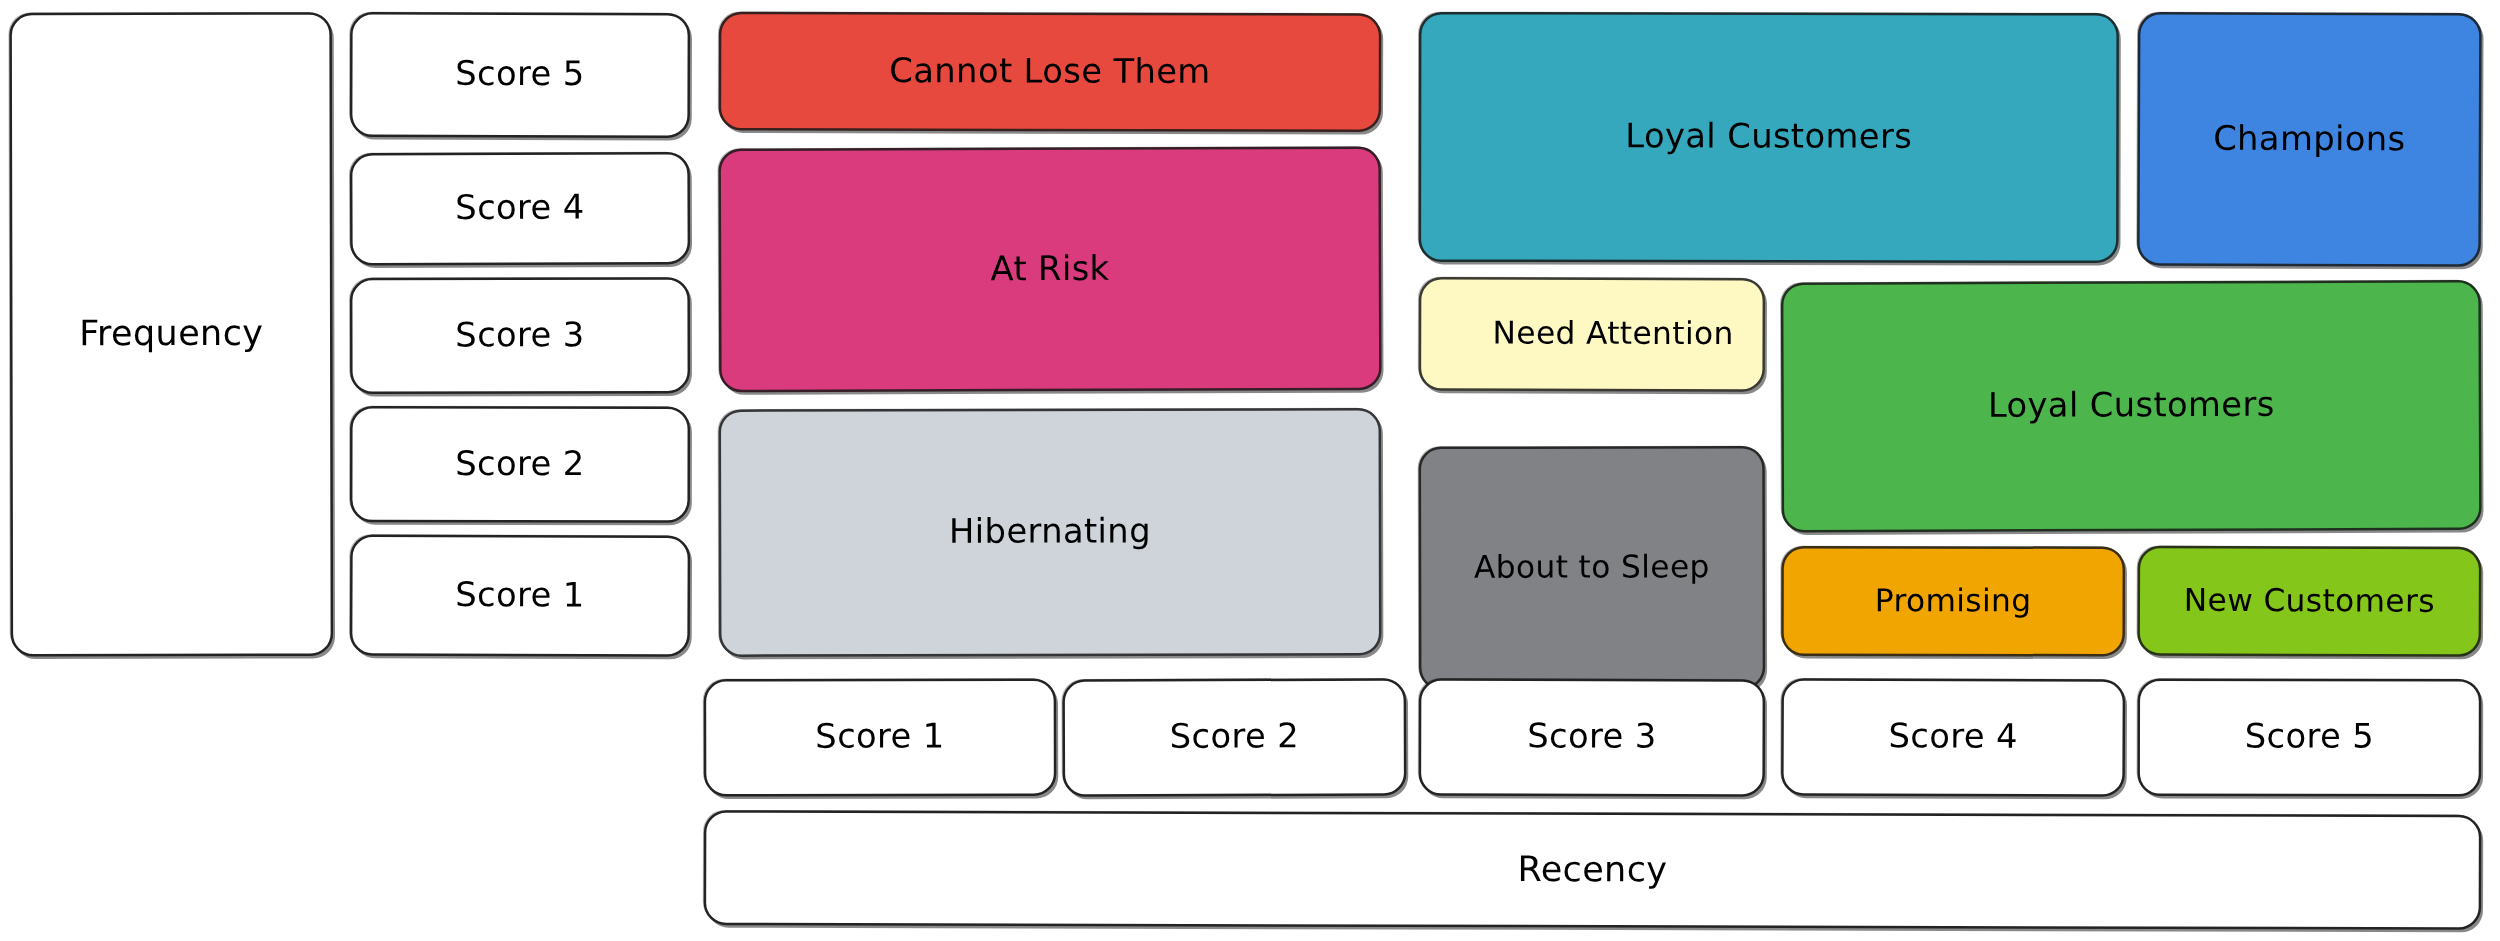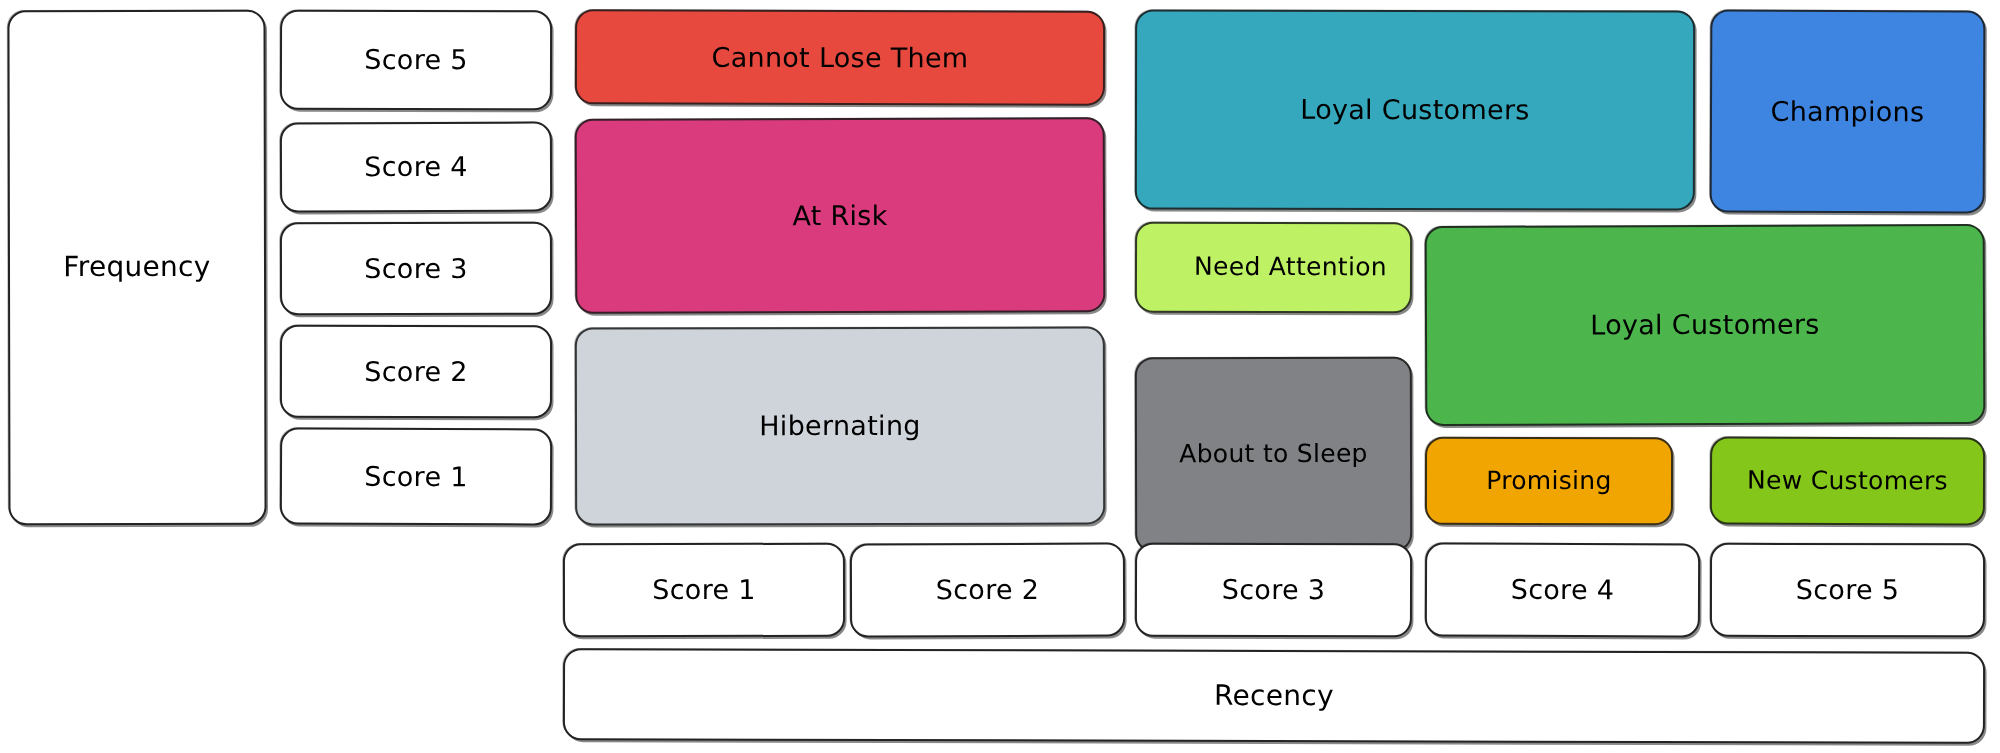--- a/index.html
+++ b/index.html
@@ -80,27 +80,27 @@
   <div class="box tile w2 tile-label" style="left:575px; top:10px; width:530px; height:95px; background:#e8493f;">Cannot Lose Them</div>
 
   <div class="box tile w3 tile-label" style="left:575px; top:118px; width:530px; height:195px; background:#d93b7d;">At Risk</div>
 
   <div class="box tile w1 tile-label" style="left:575px; top:327px; width:530px; height:198px; background:#ced4da;">Hibernating</div>
 
   <div class="box tile w4 tile-label" style="left:1135px; top:10px; width:560px; height:200px; background:#35a8bd;">Loyal Customers</div>
 
   <div class="box tile w5 tile-label" style="left:1710px; top:10px; width:275px; height:203px; background:#3d85e0;">Champions</div>
 
-  <div class="box tile w2 tile-label-sm" style="left:1135px; top:222px; width:277px; height:91px; background:#bef264;padding-left:44px;">Need Attention</div>
+  <div class="box tile w2 tile-label-sm" style="left:1135px; top:222px; width:277px; height:91px; background:#fef9c3;padding-left:44px;">Need Attention</div>
 
   <div class="box tile w1 tile-label-sm" style="left:1135px; top:330px; width:277px; height:195px; background:#808285;margin-top:27px;">About to Sleep</div>
 
   <div class="box tile w3 tile-label" style="left:1425px; top:225px; width:560px; height:200px; background:#4cb64c;">Loyal Customers</div>
 
-  <div class="box tile w4 tile-label-sm" style="left:1425px; top:437px; width:248px; height:88px; background:#f0a500;">Promising</div>
+  <div class="box tile w4 tile-label-sm" style="left:1425px; top:437px; width:275px; height:88px; background:#f0a500;">Promising</div>
 
   <div class="box tile w5 tile-label-sm" style="left:1710px; top:437px; width:275px; height:88px; background:#85c61a;">New Customers</div>
 
   <div class="box plain w1 score-label" style="left:563px; top:543px; width:282px; height:94px;">Score 1</div>
 
   <div class="box plain w3 score-label" style="left:850px; top:543px; width:275px; height:94px;">Score 2</div>
 
   <div class="box plain w2 score-label" style="left:1135px; top:543px; width:277px; height:94px;">Score 3</div>
 
   <div class="box plain w5 score-label" style="left:1425px; top:543px; width:275px; height:94px;">Score 4</div>

